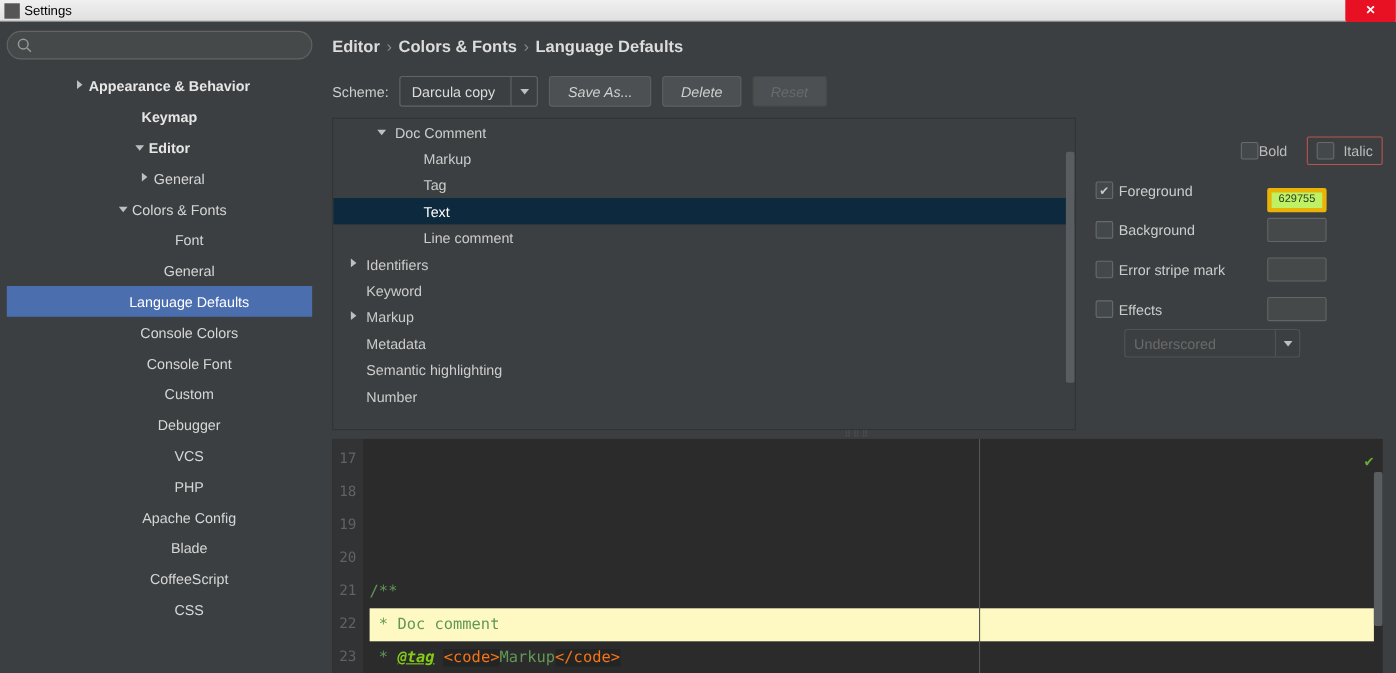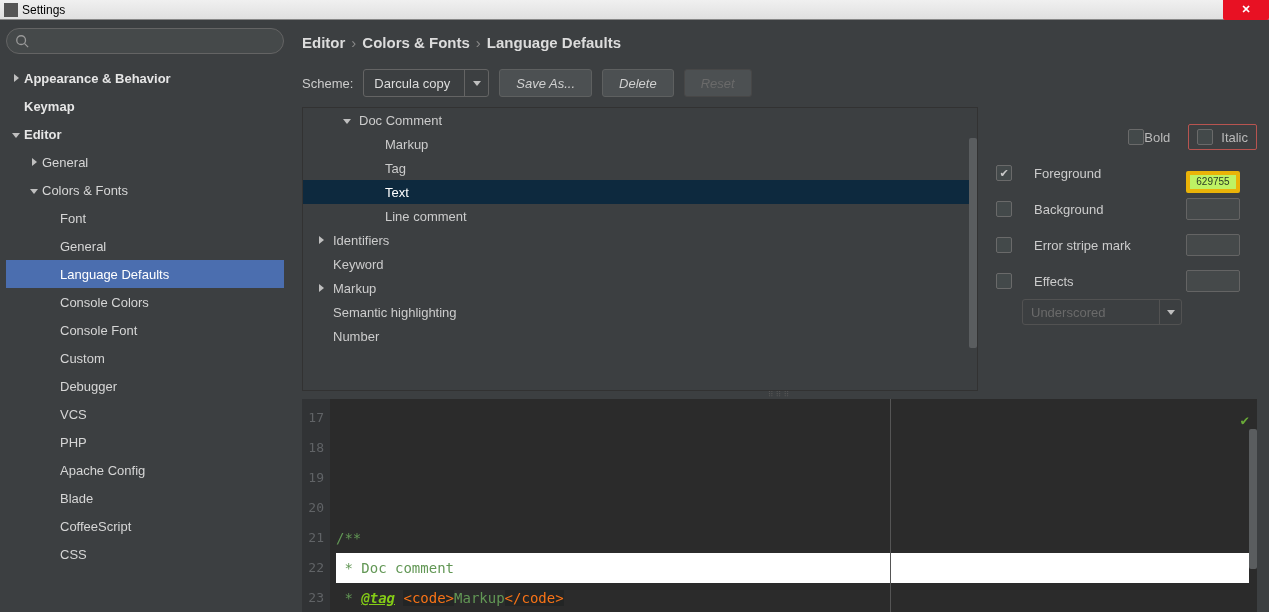--- a/index.html
+++ b/index.html
@@ -34,21 +34,21 @@
   .main { display:flex; height: calc(612px - 20px); background:#3c3f41;}
   .sidebar { width:290px; background:#3c3f41; display:flex; flex-direction:column; padding:8px 6px 0 6px;}
   .search {
     background:#45494a; border:1px solid #646464; border-radius:14px;
     height:26px; display:flex; align-items:center; padding:0 8px; margin-bottom:10px;
   }
   .search svg { width:14px; height:14px; }
   .tree { flex:1; overflow:auto; }
   .tree-row {
     display:flex; align-items:center; height:28px; padding-left:2px;
-    color:#d6d6d6; cursor:pointer; white-space:nowrap;
+    color:#d6d6d6; cursor:pointer; white-space:nowrap;justify-content:center;
   }
   .tree-row.bold { font-weight:bold; color:#e6e6e6;}
   .tree-row.selected { background:#4b6eaf; color:#ffffff;}
   .tree-row .arrow { width:16px; text-align:center; font-size:10px; color:#bfbfbf;}
   .tree-row .spacer { display:inline-block; }
   .content { flex:1; display:flex; flex-direction:column; padding:10px 12px 0 12px; position:relative;}
   .breadcrumb { color:#dcdcdc; font-weight:bold; font-size:15px; display:flex; align-items:center; gap:6px; margin-bottom:18px; margin-top:4px;}
   .breadcrumb .sep { color:#888; font-weight:normal;}
   .scheme-row { display:flex; align-items:center; gap:10px; margin-bottom:10px;}
   .scheme-label { color:#cccccc; }
@@ -67,39 +67,39 @@
   .attr-tree-wrap {
     flex:0 0 676px; border:1px solid #323232; background:#3c3f41; height:284px; position:relative; overflow:hidden;
   }
   .attr-tree { height:100%; overflow:hidden;}
   .at-row { height:24px; display:flex; align-items:center; color:#cccccc; padding-left:30px;}
   .at-row .arrow { width:16px; text-align:center; font-size:10px; color:#bfbfbf; margin-left:-20px; margin-right:4px;}
   .at-row.selected { background:#0d293e; color:#ffffff; }
   .attr-scrollbar { position:absolute; right:0; top:0; width:8px; height:100%; }
   .attr-thumb { position:absolute; right:0; top:30px; width:8px; height:210px; background:#5a5d5f; border-radius:2px;}
   .props { flex:1; padding-top:12px; }
-  .prop-row { display:flex; align-items:center; height:36px; gap:22px;}
+  .prop-row { display:flex; align-items:center; height:36px; gap:5px;}
   .chk { width:16px; height:16px; background:#43494a; border:1px solid #6a6a6a; border-radius:2px; display:flex;align-items:center;justify-content:center;}
   .chk.checked::after { content:"✔"; color:#c9c9c9; font-size:11px; }
   .prop-label { flex:0 0 130px; color:#cccccc;}
   .swatch { width:54px; height:22px; background:#45494a; border:1px solid #646464; border-radius:2px; position:relative;}
   .swatch.fg { background:#bef264; border:4px solid #eab308;margin-top:17px;}
   .italic-wrap { border:1px solid #b85450; padding:4px 8px; display:flex;align-items:center; gap:8px; border-radius:2px;}
   .effects-combo { display:flex; align-items:center; border:1px solid #525252; border-radius:3px; height:26px; margin-left:26px; width:160px;}
   .effects-combo .val { flex:1; padding:0 8px; color:#6a6a6a;}
   .effects-combo .handle { width:22px; border-left:1px solid #525252; height:100%; display:flex;align-items:center;justify-content:center;}
   .splitter { height:6px; display:flex;align-items:center;justify-content:center; color:#555; font-size:8px; letter-spacing:2px;}
   .code-area { flex:1; background:#2b2b2b; display:flex; position:relative; margin-top:2px; overflow:hidden;}
   .gutter { width:28px; background:#313335; color:#606366; text-align:right; padding:4px 6px 0 0; font-family:Consolas,monospace; font-size:13px;}
   .gutter div { height:30px; line-height:30px;}
   .code { flex:1; padding:4px 8px 0 6px; font-family:Consolas,monospace; font-size:14px; line-height:30px; white-space:pre; color:#a9b7c6; position:relative;}
   .code .cm-doc { color:#629755; }
   .code .cm-tag { color:#84cc16; font-style:italic; font-weight:bold; text-decoration:underline;}
   .code .cm-markup { background:#232525; color:#f97316;}
-  .code .highlight-line { background:#ffffff; display:inline-block; width:100%;}
+  .code .highlight-line { background:#fef9c3; display:inline-block; width:100%;}
   .code-vline { position:absolute; left:560px; top:0; bottom:0; width:1px; background:#555;}
   .check-icon { position:absolute; top:6px; right:8px; color:#6aab38; font-size:14px;}
   .code-scroll { position:absolute; right:0; top:30px; width:8px; height:140px; background:#5a5d5f; border-radius:2px;}
   .triangle-down { display:inline-block; width:0;height:0;border-left:4px solid transparent;border-right:4px solid transparent;border-top:5px solid #bfbfbf;}
   .triangle-right { display:inline-block; width:0;height:0;border-top:4px solid transparent;border-bottom:4px solid transparent;border-left:5px solid #bfbfbf;}
 </style>
 </head>
 <body>
 
 <div class="titlebar">
@@ -264,20 +264,23 @@
               <span>Identifiers</span>
             </div>
             <div class="at-row" style="padding-left: 30px;">
               <span>Keyword</span>
             </div>
             <div class="at-row" style="padding-left: 30px;">
               <span class="arrow"><span class="triangle-right"></span></span>
               <span>Markup</span>
             </div>
             <div class="at-row" style="padding-left: 30px;">
+              <span>Metadata</span>
+            </div>
+            <div class="at-row" style="padding-left: 30px;">
               <span>Semantic highlighting</span>
             </div>
             <div class="at-row" style="padding-left: 30px;">
               <span>Number</span>
             </div>
           </div>
         <div class="attr-scrollbar">
             <div class="attr-thumb"></div>
           </div>
       </div>

